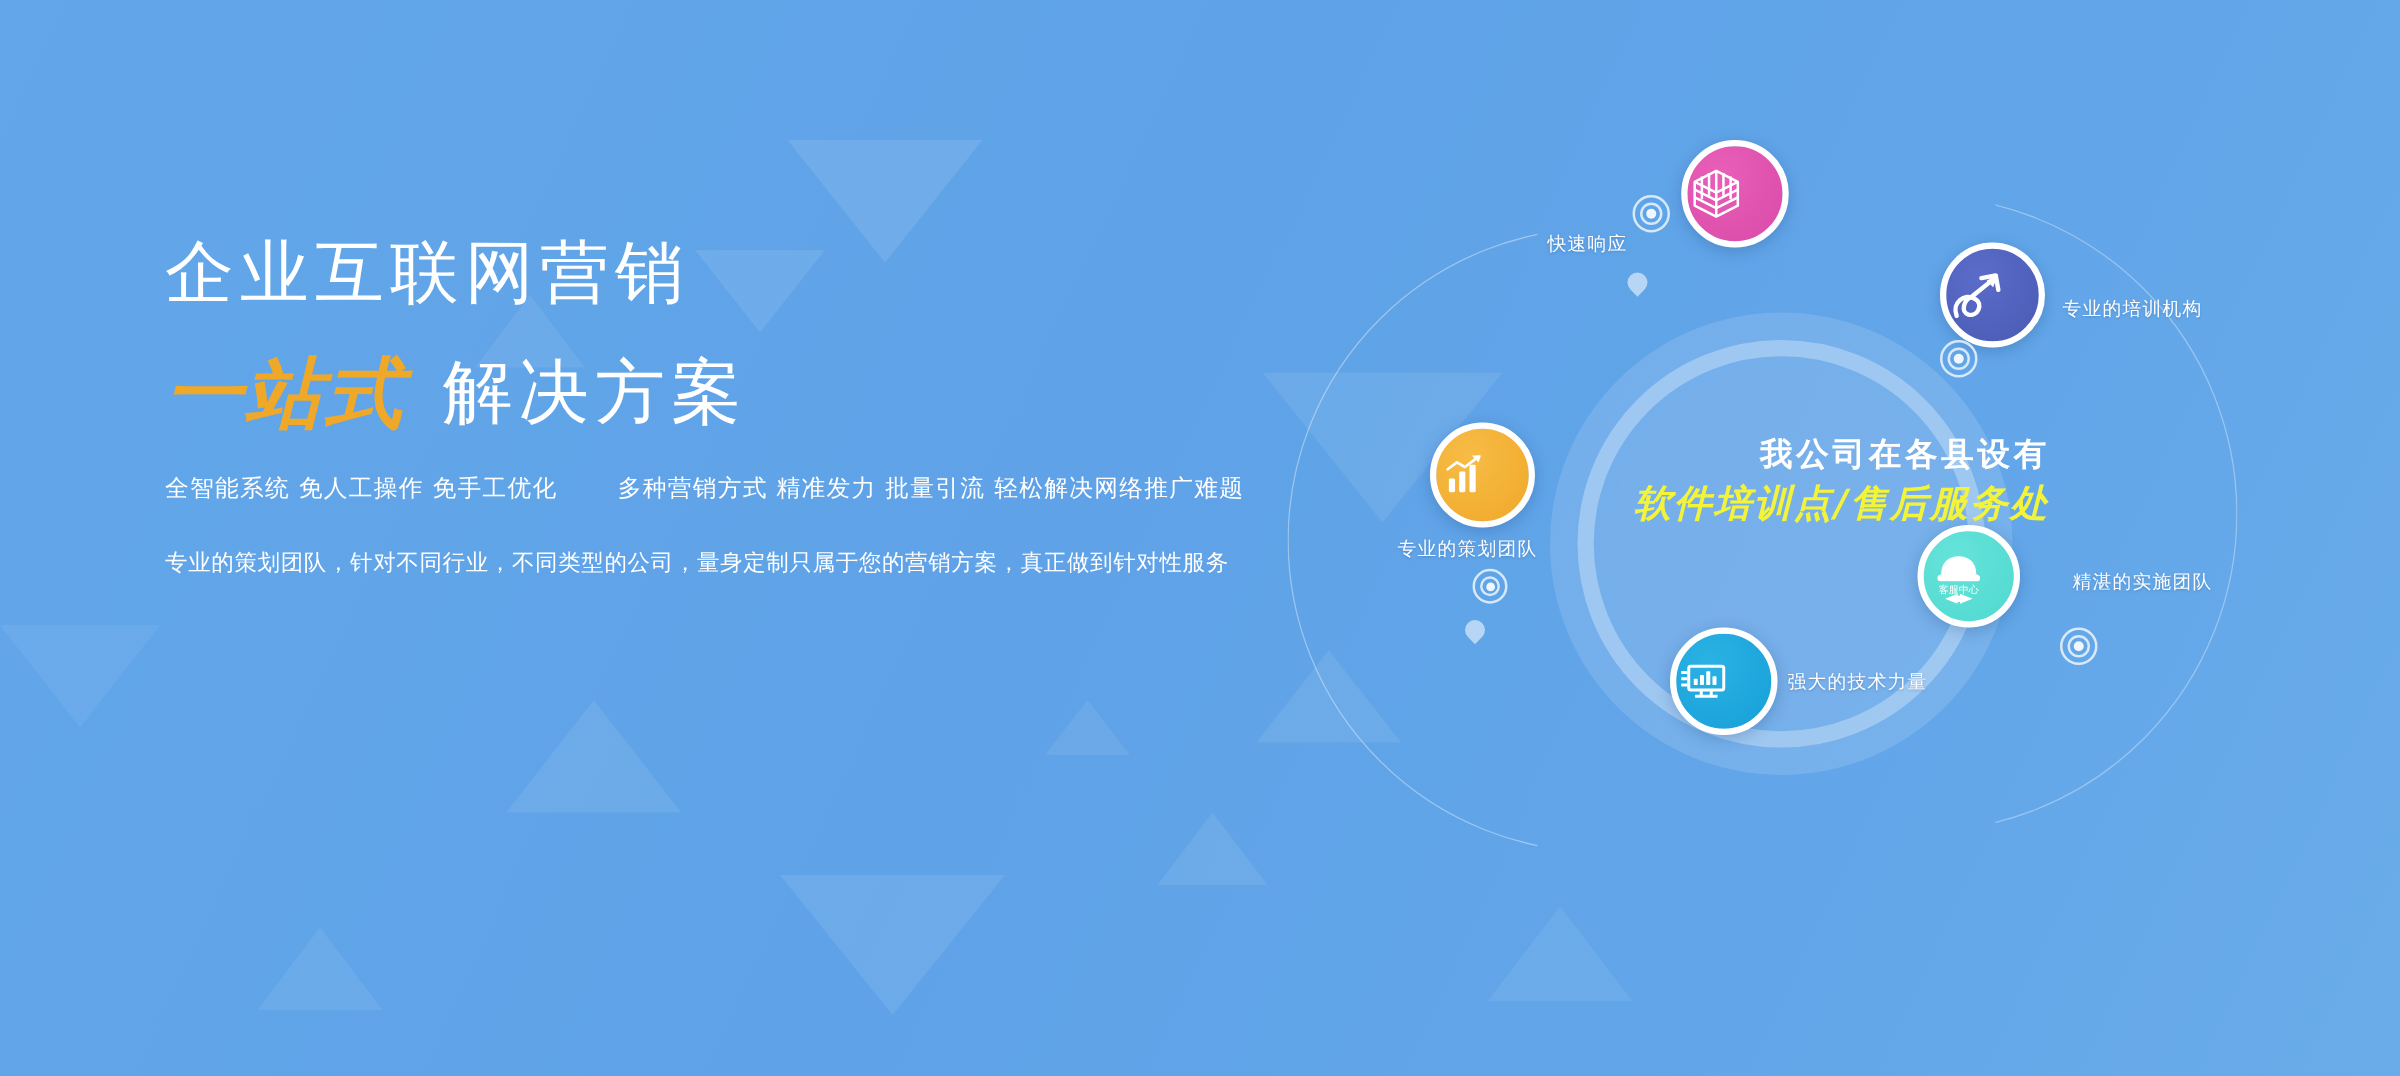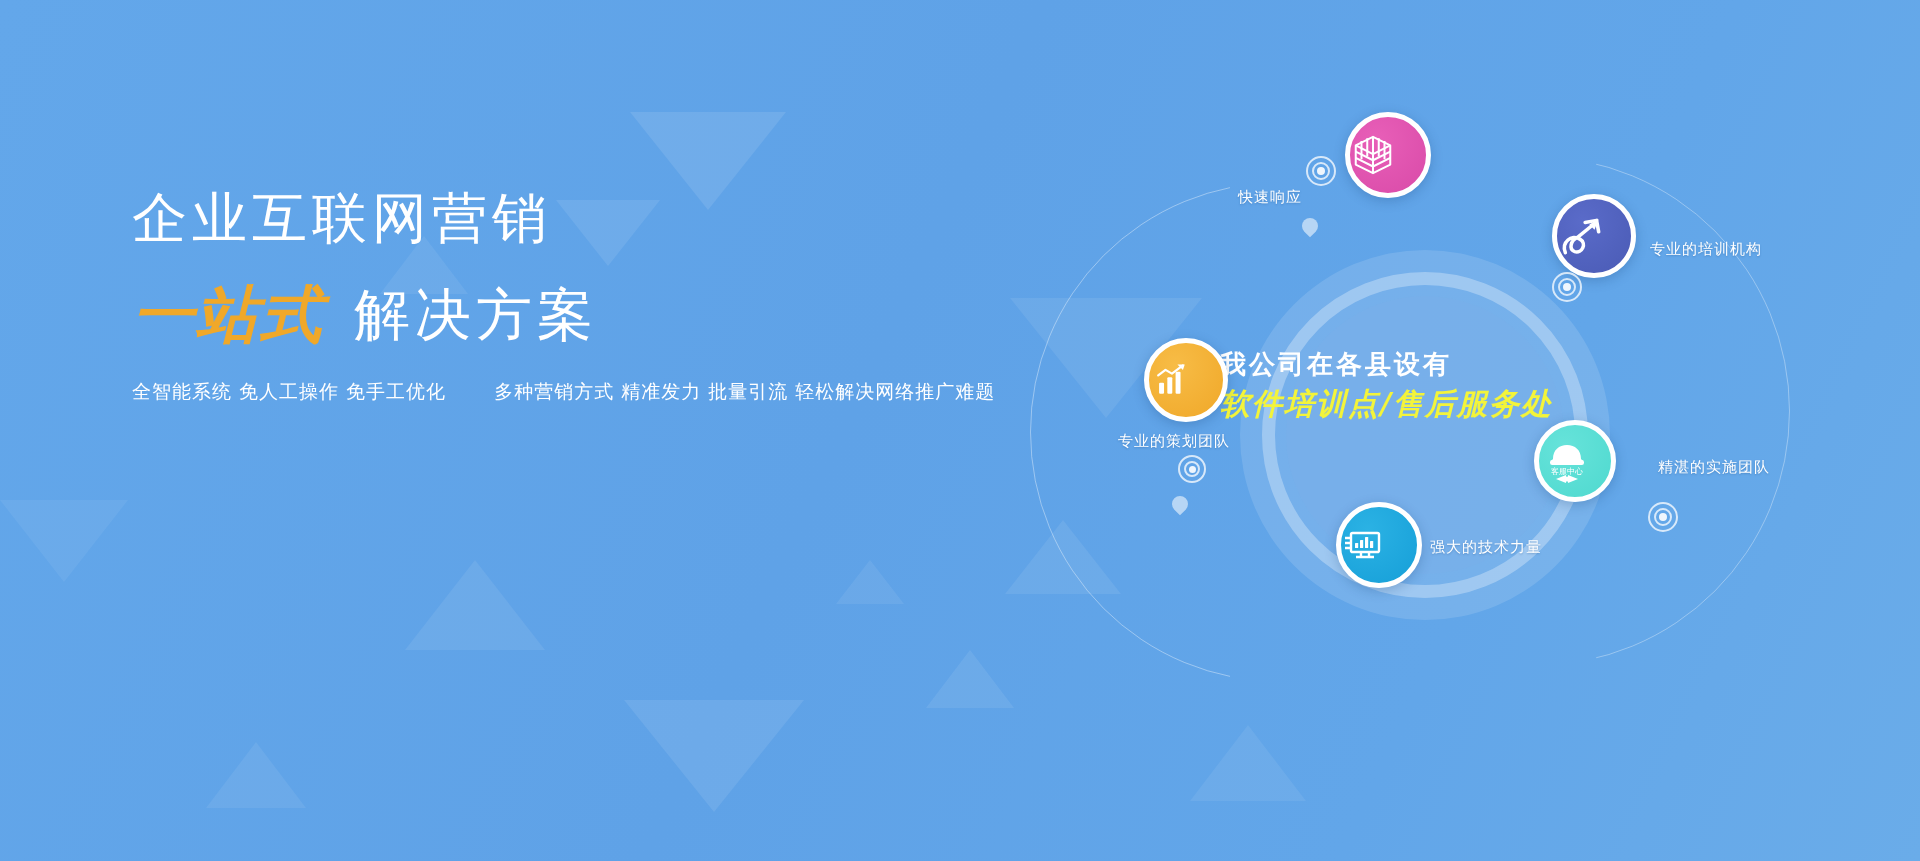--- a/index.html
+++ b/index.html
@@ -56,21 +56,21 @@
   }
   .ring-inner{
     position:absolute;left:196px;top:176px;width:278px;height:278px;border-radius:50%;
     background:rgba(122,176,232,0.35);
   }
   .arc-thin{
     position:absolute;border-radius:50%;border:1.5px solid rgba(255,255,255,0.42);
     box-sizing:border-box;
   }
   .center-text{
-    position:absolute;left:130px;top:225px;width:420px;text-align:left;
+    position:absolute;left:130px;top:225px;width:420px;text-align:right;
   }
   .center-text .l1{
     font-family:"DejaVu Serif","Liberation Serif",serif;
     font-size:26px;line-height:38px;color:#ffffff;letter-spacing:3px;font-weight:600;
   }
   .center-text .l2{
     font-family:"DejaVu Serif","Liberation Serif",serif;
     font-size:30px;line-height:42px;color:#f3f43a;letter-spacing:2px;
     font-weight:700;font-style:italic;
   }
@@ -79,21 +79,21 @@
   .node{position:absolute;}
   .bubble{
     position:absolute;border-radius:50%;box-sizing:border-box;
     display:flex;align-items:center;justify-content:flex-start;
     border:5px solid #ffffff;
     box-shadow:0 3px 12px rgba(20,60,110,0.25);
   }
   .nlabel{
     position:absolute;white-space:nowrap;color:#ffffff;font-size:15px;
     letter-spacing:1px;line-height:18px;
-    font-family:Liberation Serif, serif;
+    font-family:Liberation Mono, monospace;
     text-shadow:0 1px 2px rgba(30,80,140,0.35);
   }
 
   
   .target{position:absolute;border-radius:50%;border:2px solid rgba(255,255,255,0.75);
     box-sizing:border-box;display:flex;align-items:center;justify-content:center;}
   .target i{display:block;border-radius:50%;background:rgba(255,255,255,0.9);}
   .pin{position:absolute;width:16px;height:16px;border-radius:50% 50% 50% 0;
     background:rgba(255,255,255,0.55);transform:rotate(-45deg);}
 </style>
@@ -119,20 +119,21 @@
     <div class="h1">企业互联网营销</div>
     <div class="h2">
       <span class="oneStop">一站式</span>
       <span class="solution">解决方案</span>
     </div>
     <div class="sub1">
       <span>全智能系统  免人工操作  免手工优化</span>
       <span class="gap"></span>
       <span>多种营销方式  精准发力  批量引流  轻松解决网络推广难题</span>
     </div>
+    <div class="sub2">专业的策划团队，针对不同行业，不同类型的公司，量身定制只属于您的营销方案，真正做到针对性服务</div>
   </div>
 
   <div class="diagram">
 
     <div class="ring-outer"></div>
     <div class="ring-mid"></div>
     <div class="ring-inner"></div>
 
     <div class="arc-thin" style="left:-60px;top:62px;width:500px;height:500px;border-color:rgba(255,255,255,0.38);
                 clip-path:polygon(0 0,40% 0,40% 100%,0 100%);"></div>

